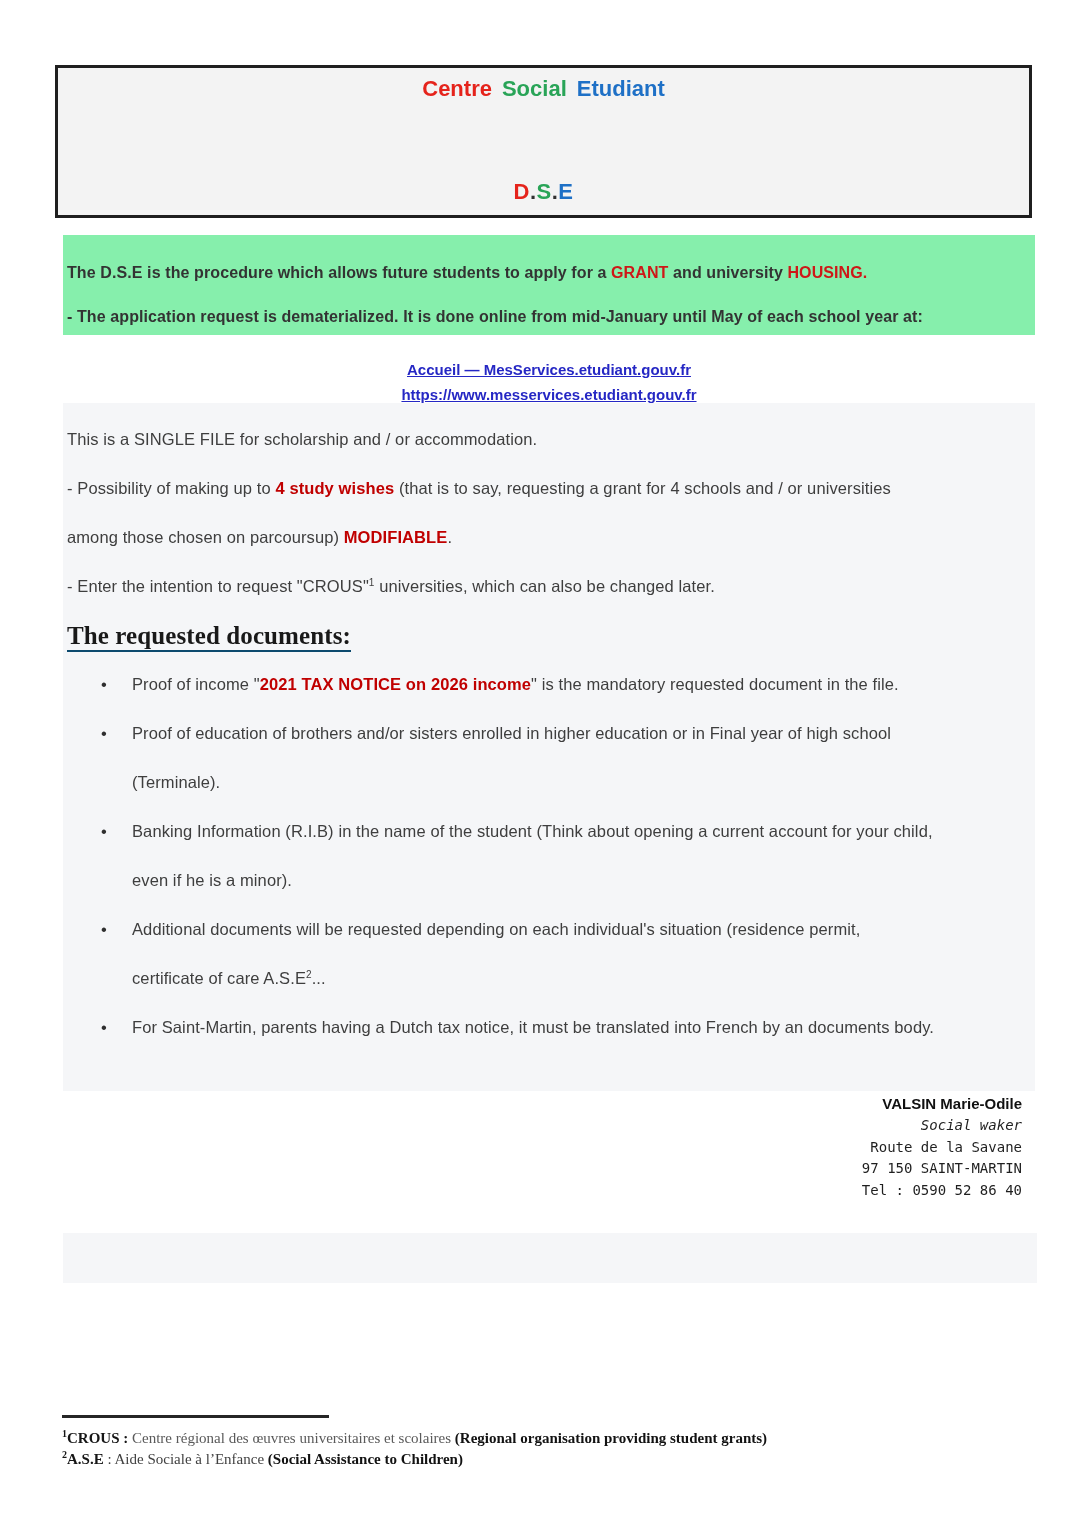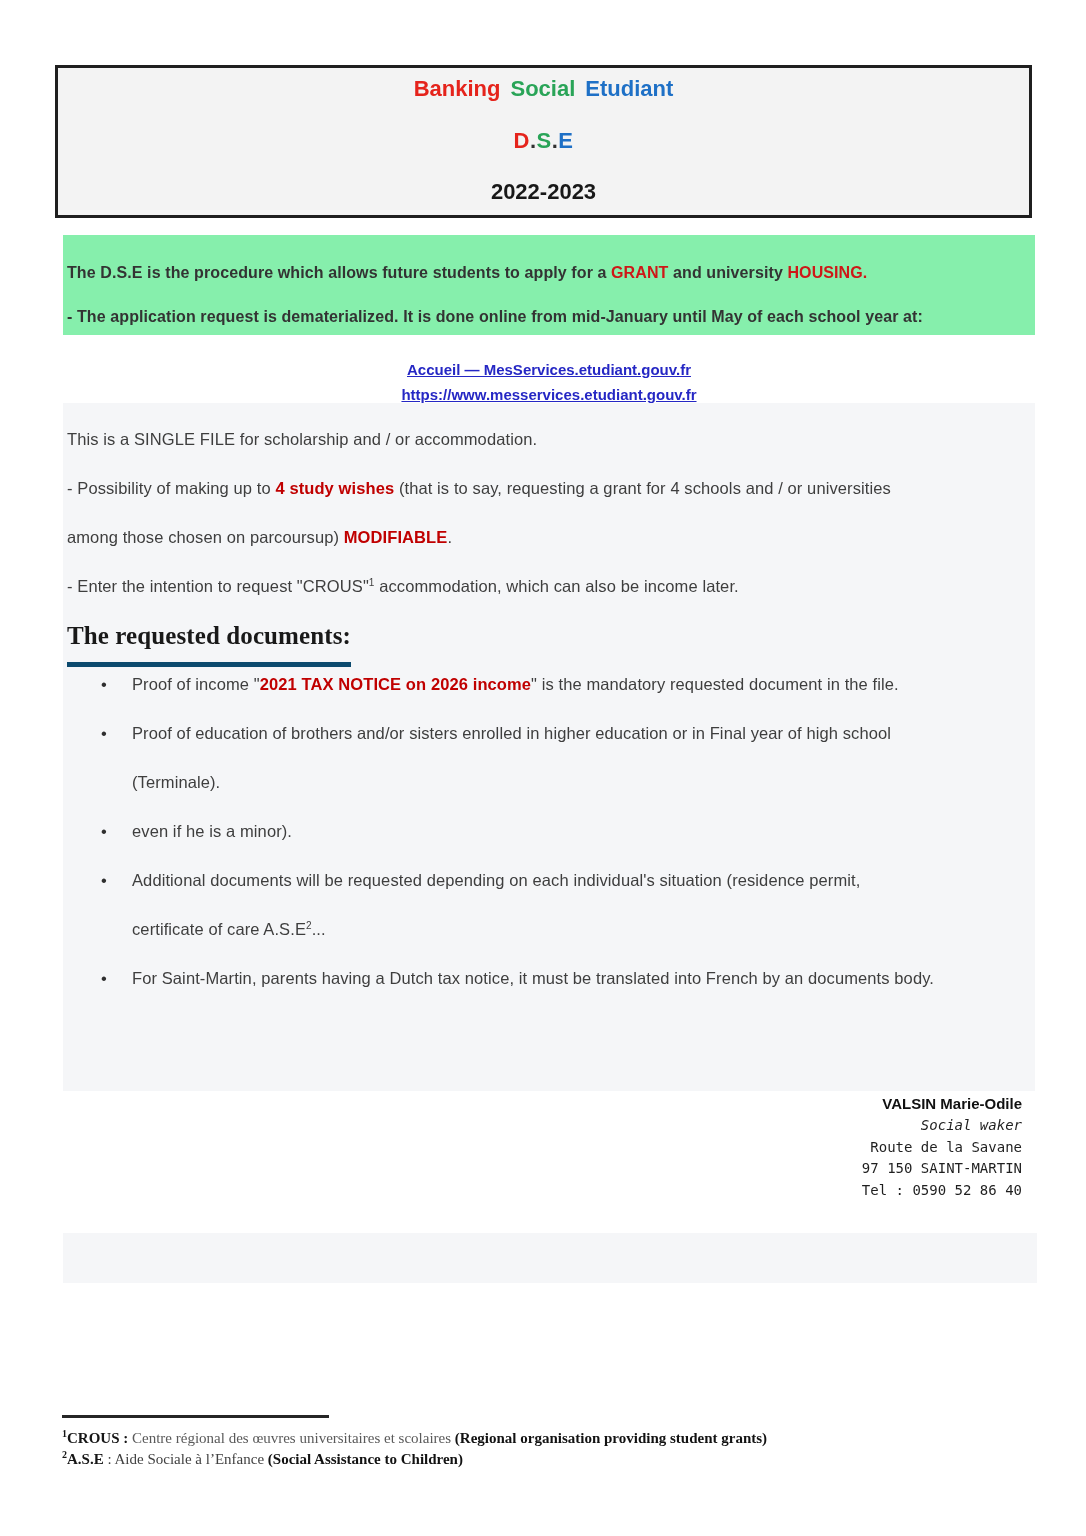--- a/index.html
+++ b/index.html
@@ -41,21 +41,21 @@
     box-sizing:border-box; background:#f5f6f8; padding:12px 0 0 4px;
   }
   .main-panel p, .docs-heading, .doc-bullets li {
     margin:0; line-height:49px; font-size:16.5px; color:#3e3e3e; letter-spacing:0.1px;
   }
   .red-bold { font-weight:bold; }
   .docs-heading {
     font-family:"Liberation Serif","DejaVu Serif",serif; font-weight:bold;
     font-size:25px; color:#191919;
   }
-  .docs-heading .underlined { border-bottom:5px solid #0c4a6e; padding-bottom:13px; }
+  .docs-heading .underlined { border-bottom:2px solid #0c4a6e; padding-bottom:1px; }
   .doc-bullets { margin:0; padding:0 0 0 34px; list-style:none; }
   .doc-bullets li { position:relative; padding-left:31px; }
   .bullet-mark { position:absolute; left:0; top:0; color:#2f2f2f; }
   sup.sp { font-size:10px; line-height:0; vertical-align:super; }
 
   
   .signature {
     position:absolute; right:64px; top:1093px; text-align:right;
   }
   .sig-name { font-size:15px; font-weight:bold; color:#111111; line-height:22px; }
@@ -81,60 +81,60 @@
   .fn2 .fn-body { color:#414141; }
   .fn sup.sp { color:#161616; font-weight:bold; }
 </style>
 </head>
 <body>
 
 <div class="page">
 
   <div class="header-box">
     <div class="title-line">
-      <span class="w" style="color: rgb(229, 35, 27);">Banking</span><span class="w" style="color: rgb(41, 164, 87);">Social</span><span class="w" style="color: rgb(30, 112, 198);">Etudiant</span>
+      <span class="w" style="color: rgb(229, 35, 27);">Centre</span><span class="w" style="color: rgb(41, 164, 87);">Social</span><span class="w" style="color: rgb(30, 112, 198);">Etudiant</span>
     </div>
     <div class="acronym-line">
       <span style="color: rgb(229, 35, 27);">D</span><span style="color: rgb(48, 48, 48);">.</span><span style="color: rgb(41, 164, 87);">S</span><span style="color: rgb(48, 48, 48);">.</span><span style="color: rgb(30, 112, 198);">E</span>
     </div>
-    <div class="year-line">2022-2023</div>
   </div>
 
   <div class="intro-panel">
     <p><span>The D.S.E is the procedure which allows future students to apply for a </span><span class="red-bold" style="color: rgb(206, 23, 23);">GRANT</span><span> and university </span><span class="red-bold" style="color: rgb(206, 23, 23);">HOUSING.</span></p>
     <p>- The application request is dematerialized. It is done online from mid-January until May of each school year at:</p>
   </div>
 
   <div class="links-block">
     <div class="link-row"><a class="doc-link" style="color: rgb(37, 39, 196);">Accueil — MesServices.etudiant.gouv.fr</a></div>
     <div class="link-row"><a class="doc-link" style="color: rgb(37, 39, 196);">https://www.messervices.etudiant.gouv.fr</a></div>
   </div>
 
   <div class="main-panel">
     <p>This is a SINGLE FILE for scholarship and / or accommodation.</p>
     <p><span>- Possibility of making up to </span><span class="red-bold" style="color: rgb(192, 0, 0);">4 study wishes</span><span> (that is to say, requesting a grant for 4 schools and / or universities</span></p>
     <p><span>among those chosen on parcoursup) </span><span class="red-bold" style="color: rgb(192, 0, 0);">MODIFIABLE</span><span>.</span></p>
-    <p><span>- Enter the intention to request "CROUS"</span><sup class="sp">1</sup><span> accommodation, which can also be income later.</span></p>
+    <p><span>- Enter the intention to request "CROUS"</span><sup class="sp">1</sup><span> universities, which can also be changed later.</span></p>
 
     <div class="docs-heading">
       <span class="underlined">The requested documents:</span>
     </div>
 
     <ul class="doc-bullets">
       <li>
         <span class="bullet-mark">•</span>
         <div><span>Proof of income "</span><span class="red-bold" style="color: rgb(192, 0, 0);">2021 TAX NOTICE on 2026 income</span><span>" is the mandatory requested document in the file.</span></div>
       </li>
       <li>
         <span class="bullet-mark">•</span>
         <div>Proof of education of brothers and/or sisters enrolled in higher education or in Final year of high school</div>
         <div>(Terminale).</div>
       </li>
       <li>
         <span class="bullet-mark">•</span>
+        <div>Banking Information (R.I.B) in the name of the student (Think about opening a current account for your child,</div>
         <div>even if he is a minor).</div>
       </li>
       <li>
         <span class="bullet-mark">•</span>
         <div>Additional documents will be requested depending on each individual's situation (residence permit,</div>
         <div><span>certificate of care A.S.E</span><sup class="sp">2</sup><span>...</span></div>
       </li>
       <li>
         <span class="bullet-mark">•</span>
         <div>For Saint-Martin, parents having a Dutch tax notice, it must be translated into French by an documents body.</div>

